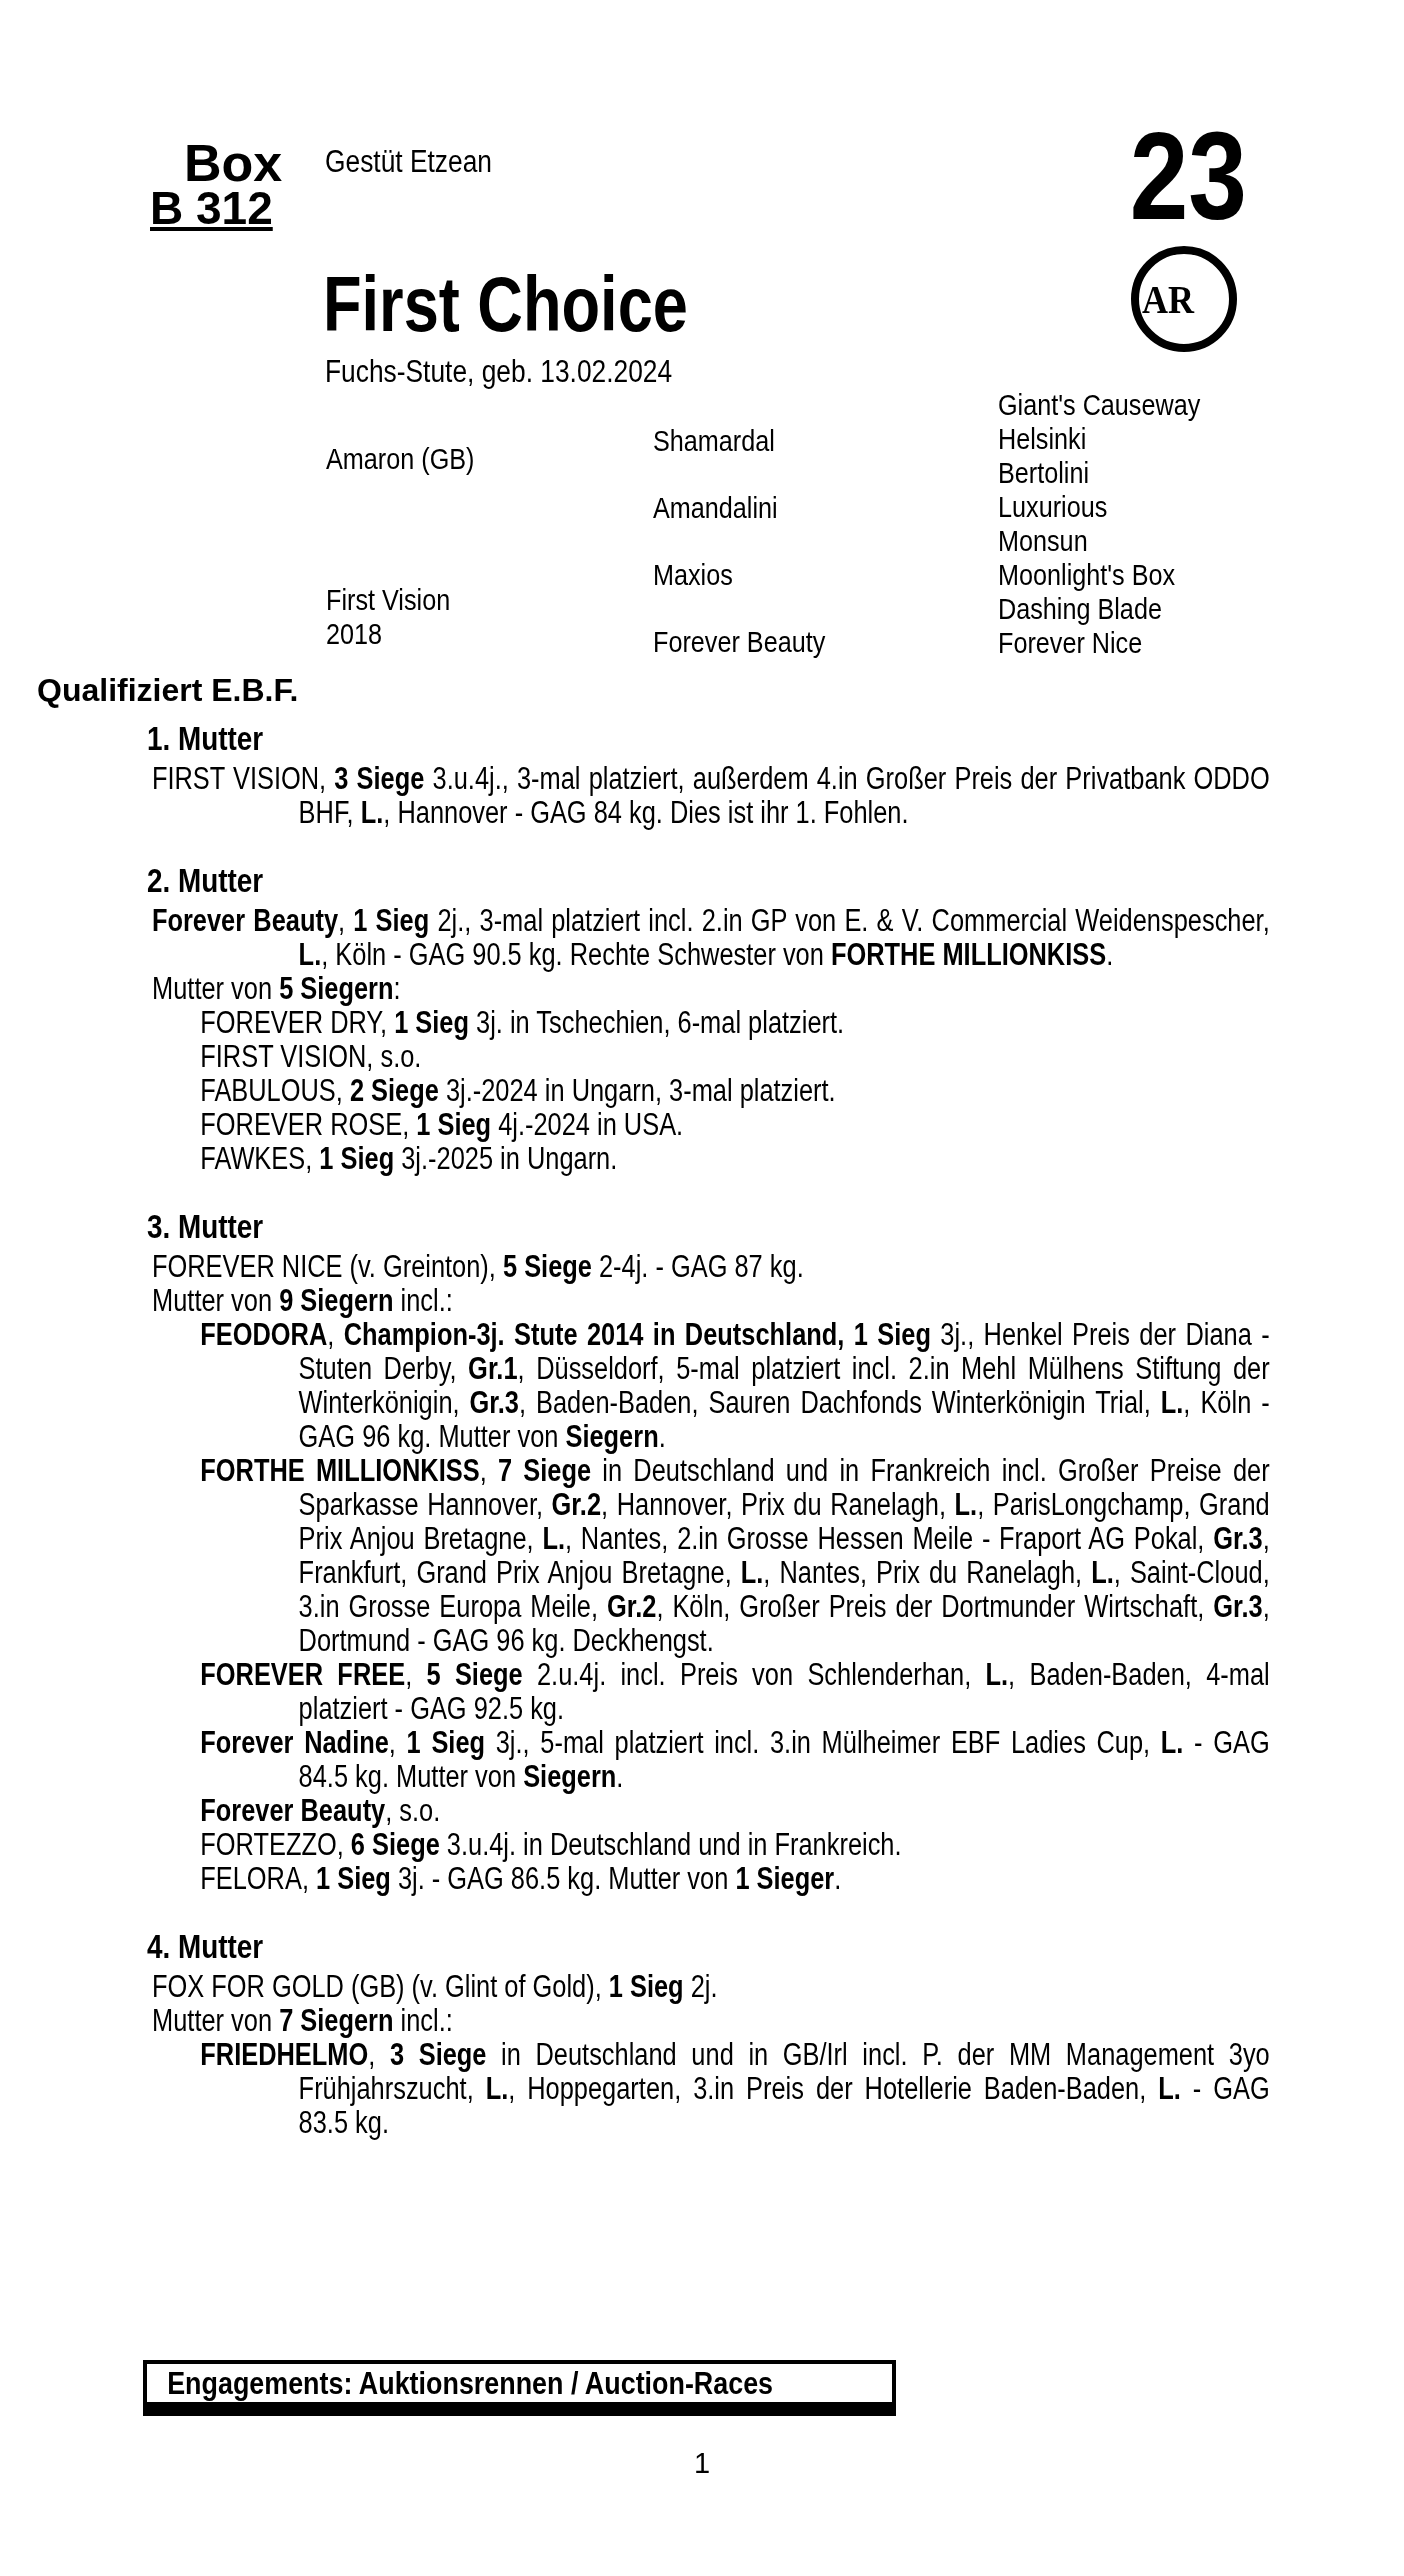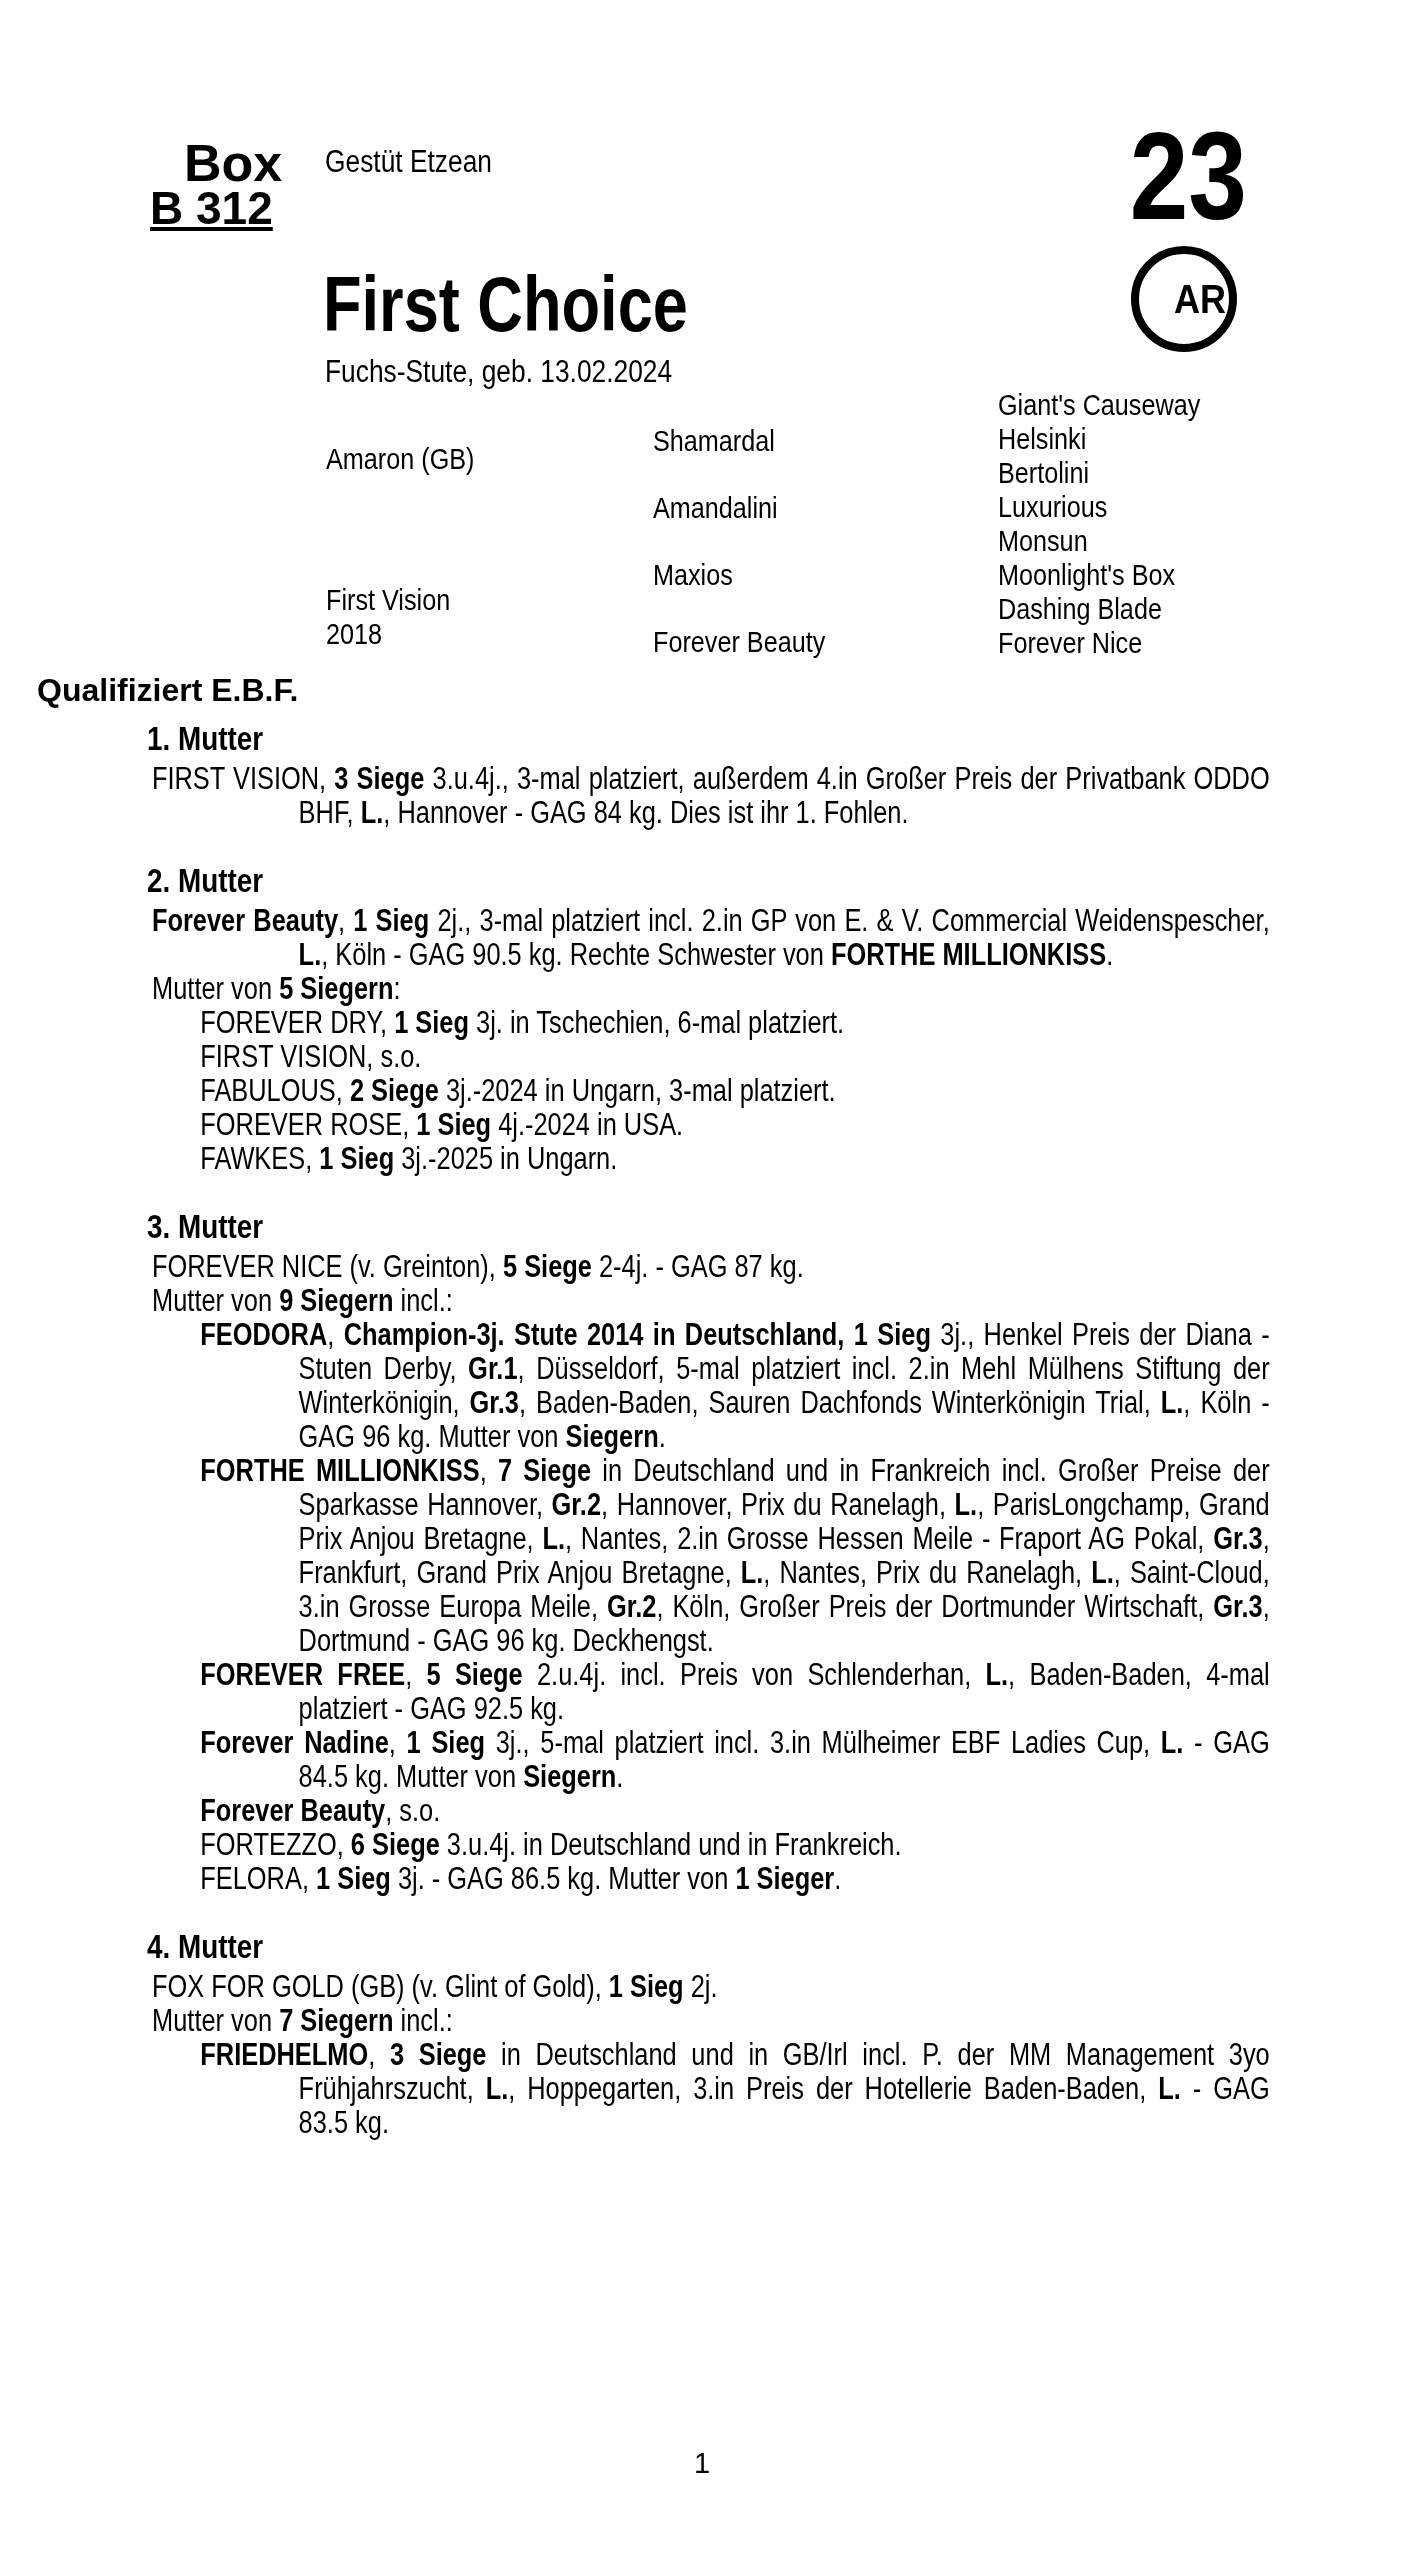--- a/index.html
+++ b/index.html
@@ -17,21 +17,21 @@
   .cond85{ transform: scaleX(0.85); transform-origin: 0 0; }
 
   
   #box-label   { position:absolute; left:184px; top:133px;  font-size:52px; font-weight:bold; white-space:nowrap; }
   #box-number  { position:absolute; left:150px; top:181px;  font-size:46px; font-weight:bold; white-space:nowrap;text-decoration:underline; }
   #consignor   { position:absolute; left:325px; top:144px;  font-size:31px; white-space:nowrap; }
   #lot-number  { position:absolute; right:157px; top:114px; font-size:124px; line-height:1; font-weight:bold;
                  transform: scaleX(0.85); transform-origin: 100% 0; white-space:nowrap; }
   #brand-badge { position:absolute; left:1131px; top:246px; width:90px; height:90px;
                  border:8.2px solid #000; border-radius:50%;
-                 display:flex; align-items:center; justify-content:flex-end; }
+                 display:flex; align-items:center; justify-content:flex-start;font-family:Liberation Serif, serif; }
   #brand-badge .brand-text { font-size:40px; font-weight:bold; transform:scaleX(0.9); }
 
   #horse-name  { position:absolute; left:323px; top:260px; font-size:77px; font-weight:bold; white-space:nowrap; }
   #horse-desc  { position:absolute; left:325px; top:354px; font-size:31px; white-space:nowrap; }
 
   
   .ped { position:absolute; font-size:30px; line-height:34px; white-space:nowrap;
          transform:scaleX(0.84); transform-origin:0 0; }
   #ped-sire { left:326px;  top:442px;  }
   #ped-dam  { left:326px;  top:583px; }
@@ -129,16 +129,19 @@
         <p class="p-sub"><span>FELORA, </span><span class="b">1 Sieg</span><span> 3j. - GAG 86.5 kg. Mutter von </span><span class="b">1 Sieger</span><span>.</span></p>
       </div>
       <div class="section">
         <div class="sec-heading">4. Mutter</div>
         <p class="p-main"><span>FOX FOR GOLD (GB) (v. Glint of Gold), </span><span class="b">1 Sieg</span><span> 2j.</span></p>
         <p class="p-plain"><span>Mutter von </span><span class="b">7 Siegern</span><span> incl.:</span></p>
         <p class="p-sub"><span class="b">FRIEDHELMO</span><span>, </span><span class="b">3 Siege</span><span> in Deutschland und in GB/Irl incl. P. der MM Management 3yo Frühjahrszucht, </span><span class="b">L.</span><span>, Hoppegarten, 3.in Preis der Hotellerie Baden-Baden, </span><span class="b">L.</span><span> - GAG 83.5 kg.</span></p>
       </div>
     </div>
 
+  <div id="engagements-box">
+    <span class="eng-text">Engagements: Auktionsrennen / Auction-Races</span>
+  </div>
   <div id="page-number">1</div>
 
 </div>
 
 
 </body></html>

